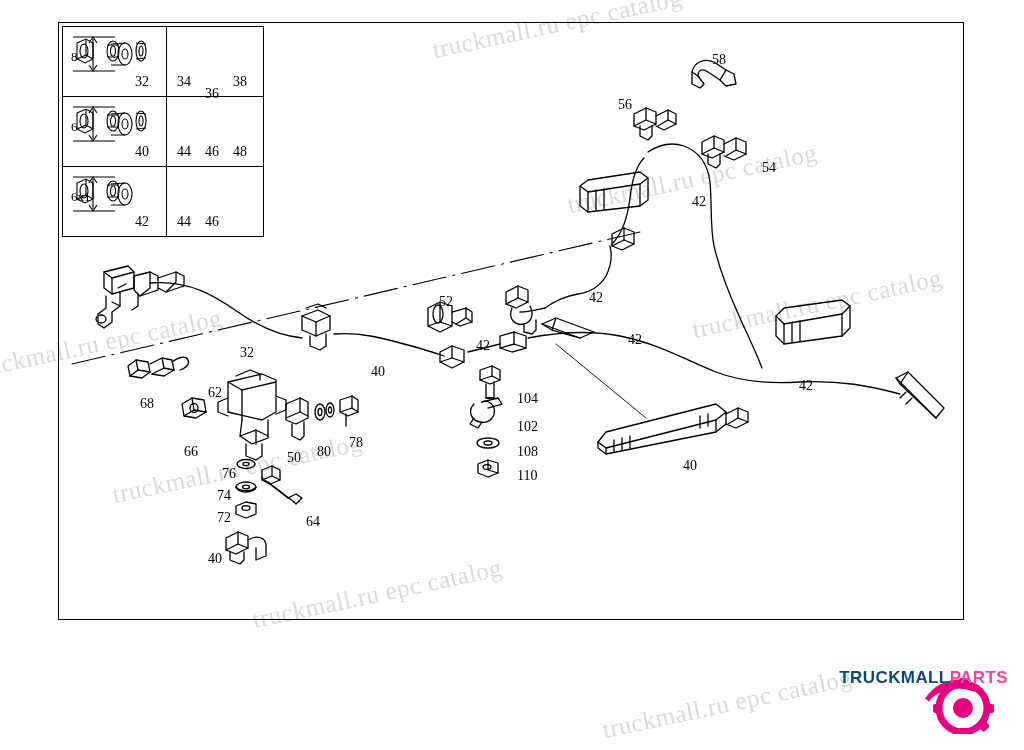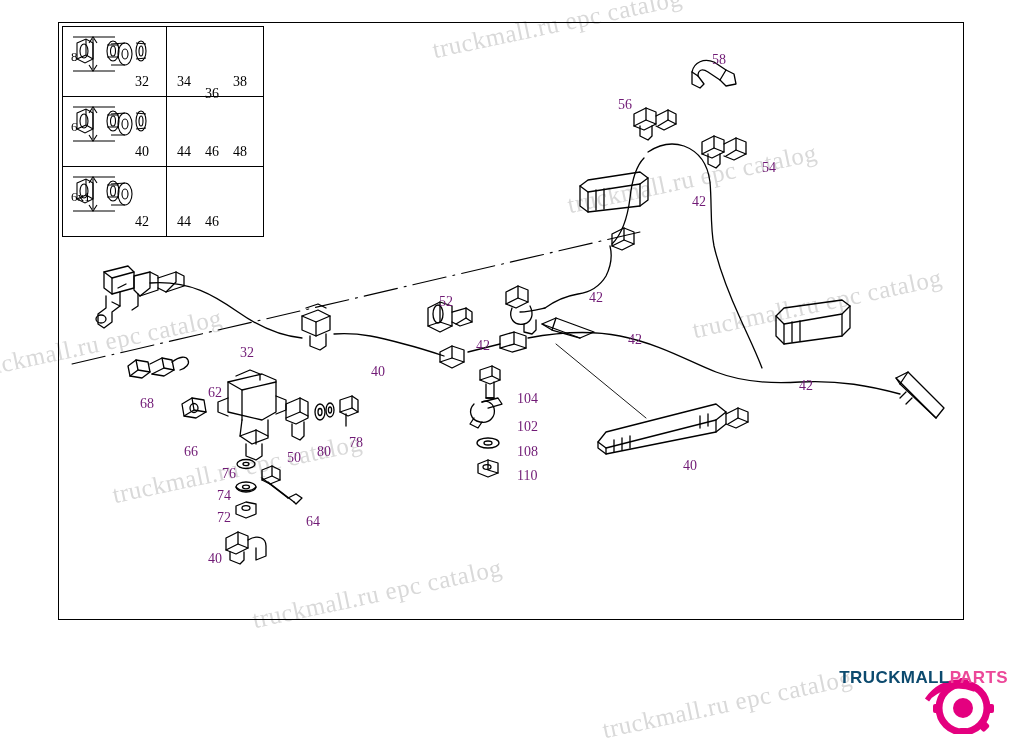--- a/index.html
+++ b/index.html
@@ -80,21 +80,21 @@
   .lg-num {
     position: absolute;
     font-size: 14px;
     font-family: "Liberation Serif", serif;
   }
   
   .cal {
     position: absolute;
     font-size: 14px;
     font-family: "Liberation Serif", serif;
-    color: #701a75;
+    color: #000000;
     white-space: nowrap;
   }
   
   .logo {
     position: absolute;
     right: 14px;
     bottom: 16px;
     width: 175px;
     height: 74px;
   }

